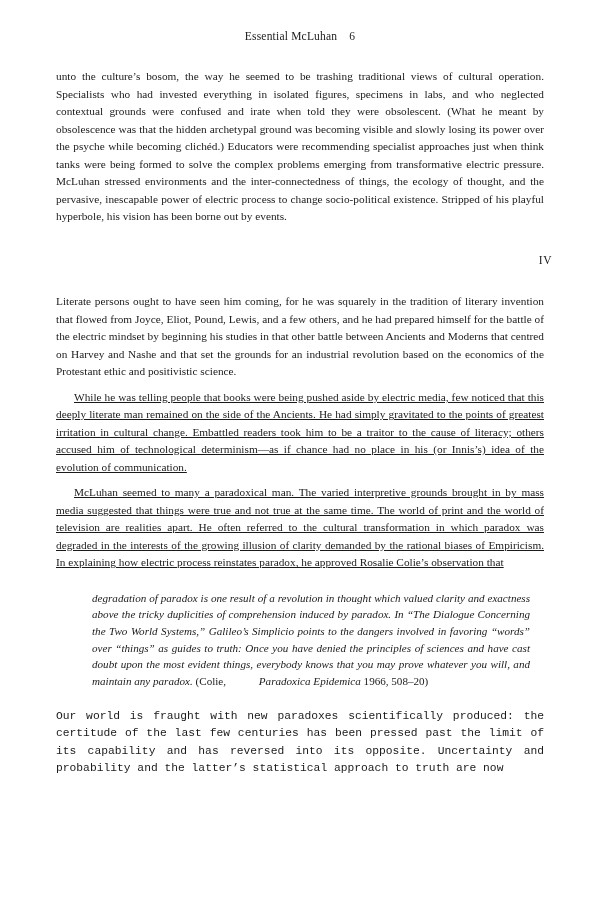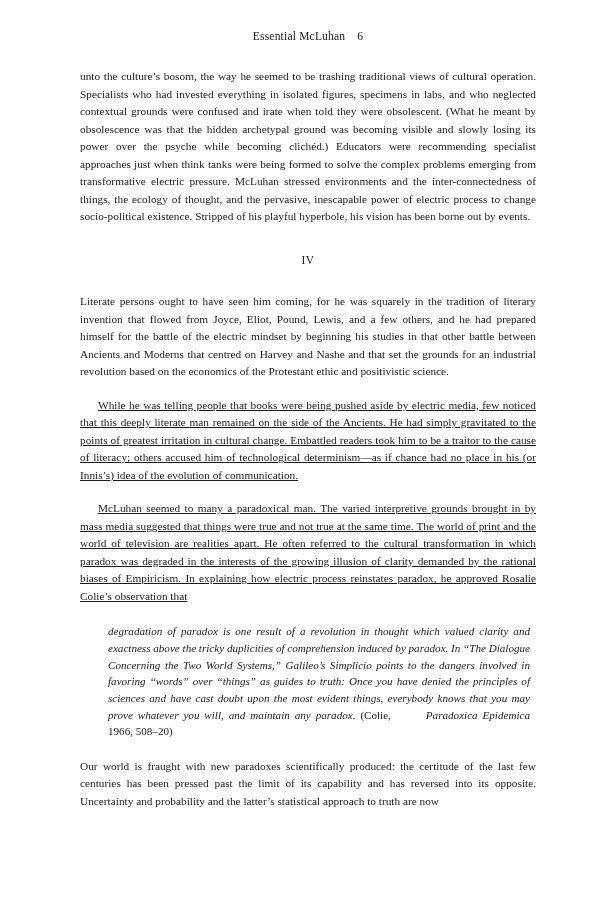--- a/index.html
+++ b/index.html
@@ -12,48 +12,48 @@
     background: #ffffff;
     font-family: "Liberation Serif", serif;
     color: #1a1a1a;
     overflow: hidden;
   }
   .page {
     position: relative;
     width: 600px;
     height: 792px;
     box-sizing: border-box;
-    padding: 30px 48px 30px 64px;
+    padding: 30px 48px 30px 48px;
   }
   .running-head {
     text-align: center;
     font-size: 11.5px;
     letter-spacing: 0.2px;
     margin: 0 0 26px 0;
     color: #1a1a1a;
   }
   .running-head .title {
     margin-right: 12px;
   }
   .body-block {
     font-size: 11.3px;
     line-height: 1.55;
     text-align: justify;
     text-justify: inter-word;
     hyphens: none;
   }
   p {
-    margin: 16px;
+    margin: 8px;
   }
   p.indent {
     text-indent: 18px;
     text-decoration: underline;
   }
   .section-number {
-    text-align: center;
+    text-align: right;
     font-size: 11.5px;
     margin: 26px 0 24px 0;
     letter-spacing: 0.5px;
   }
   .quote {
     margin: 18px 0 18px 0;
     padding-left: 44px;
     padding-right: 22px;
     font-style: italic;
     font-size: 11.1px;
@@ -62,20 +62,21 @@
   }
   .quote .cite {
     font-style: normal;
   }
   .quote .cite-italic {
     font-style: italic;
     margin-left: 30px;
   }
   .after-quote {
     margin-top: 16px;
+    font-family: Liberation Mono, monospace;
   }
 </style>
 </head>
 <body>
 
 <div class="page">
 
   <div class="running-head">
     <span class="title">Essential McLuhan</span><span class="pagenum">6</span>
   </div>

